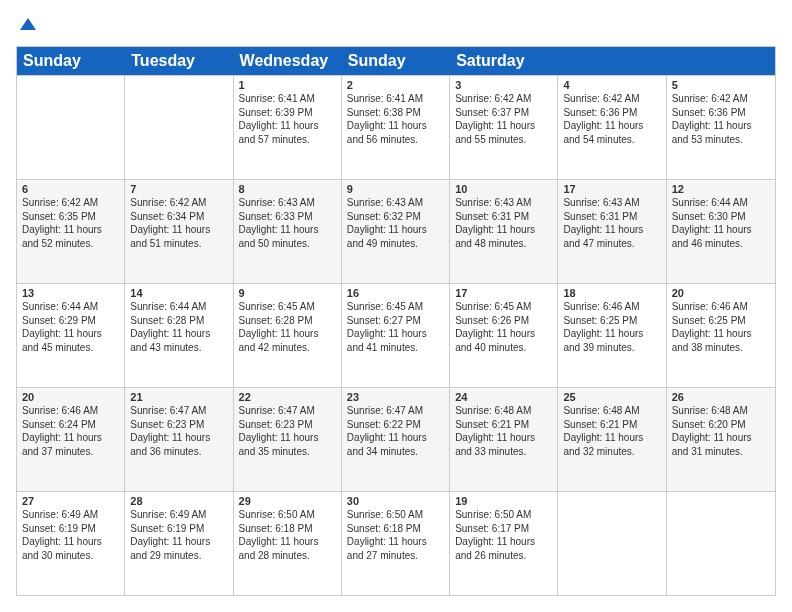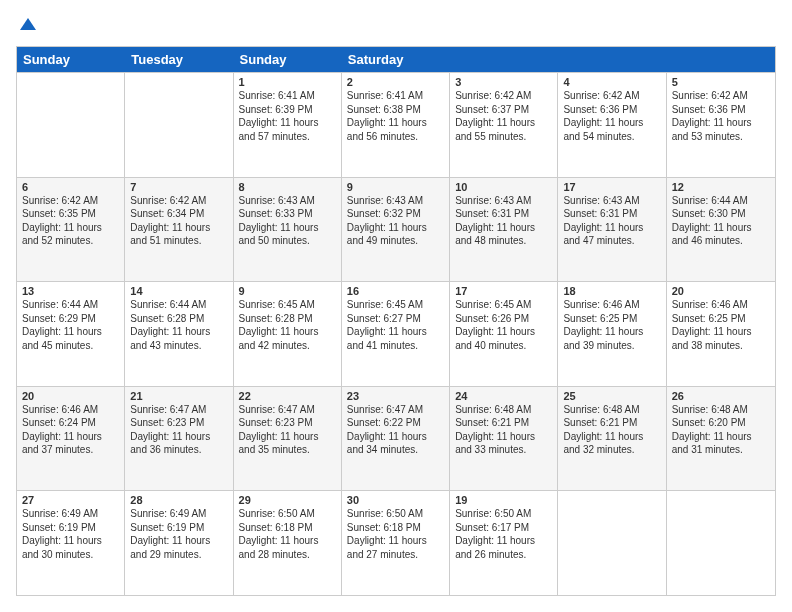--- a/index.html
+++ b/index.html
@@ -61,21 +61,21 @@
       flex-direction: column;
       border: 1px solid #ccc;
     }
     .cal-header {
       display: grid;
       grid-template-columns: repeat(7, 1fr);
       background: #1565c0;
     }
     .cal-header-cell {
       color: #fff;
-      font-size: 13px;
+      font-size: 16px;
       font-weight: bold;
       padding: 5px 6px;
       text-align: left;
     }
     .cal-body {
       display: flex;
       flex-direction: column;
       flex: 1;
     }
     .cal-row {
@@ -133,20 +133,21 @@
     <div class="title-block">
       <div class="month-title"></div>
       <div class="location"></div>
     </div>
   </div>
 
   <div class="calendar">
     <div class="cal-header">
     <div class="cal-header-cell">Sunday</div>
         <div class="cal-header-cell">Tuesday</div>
+        <div class="cal-header-cell">Wednesday</div>
         <div class="cal-header-cell">Sunday</div>
         <div class="cal-header-cell">Saturday</div>
       </div>
     <div class="cal-body">
     <div class="cal-row">
           <div class="cal-cell empty"></div>
           <div class="cal-cell empty"></div>
           <div class="cal-cell">
             <span class="day-num">1</span>
             <div class="day-info" style="white-space: pre-line;">Sunrise: 6:41 AM

